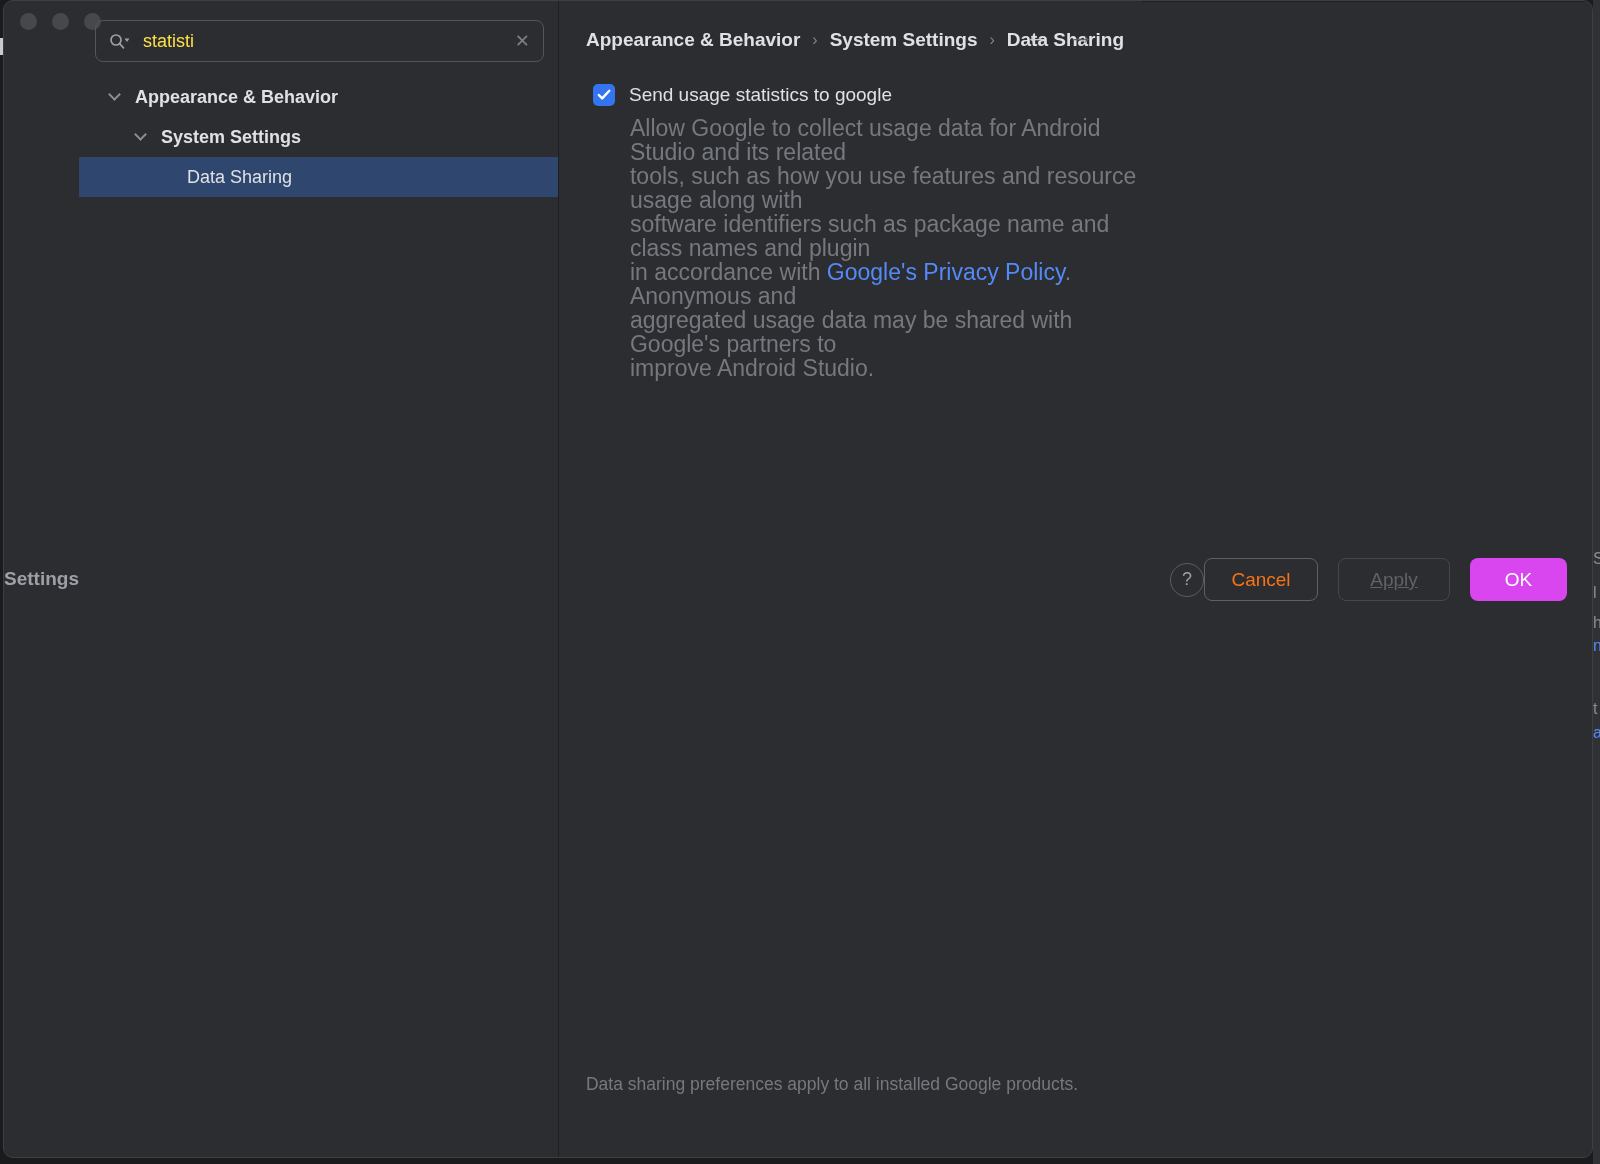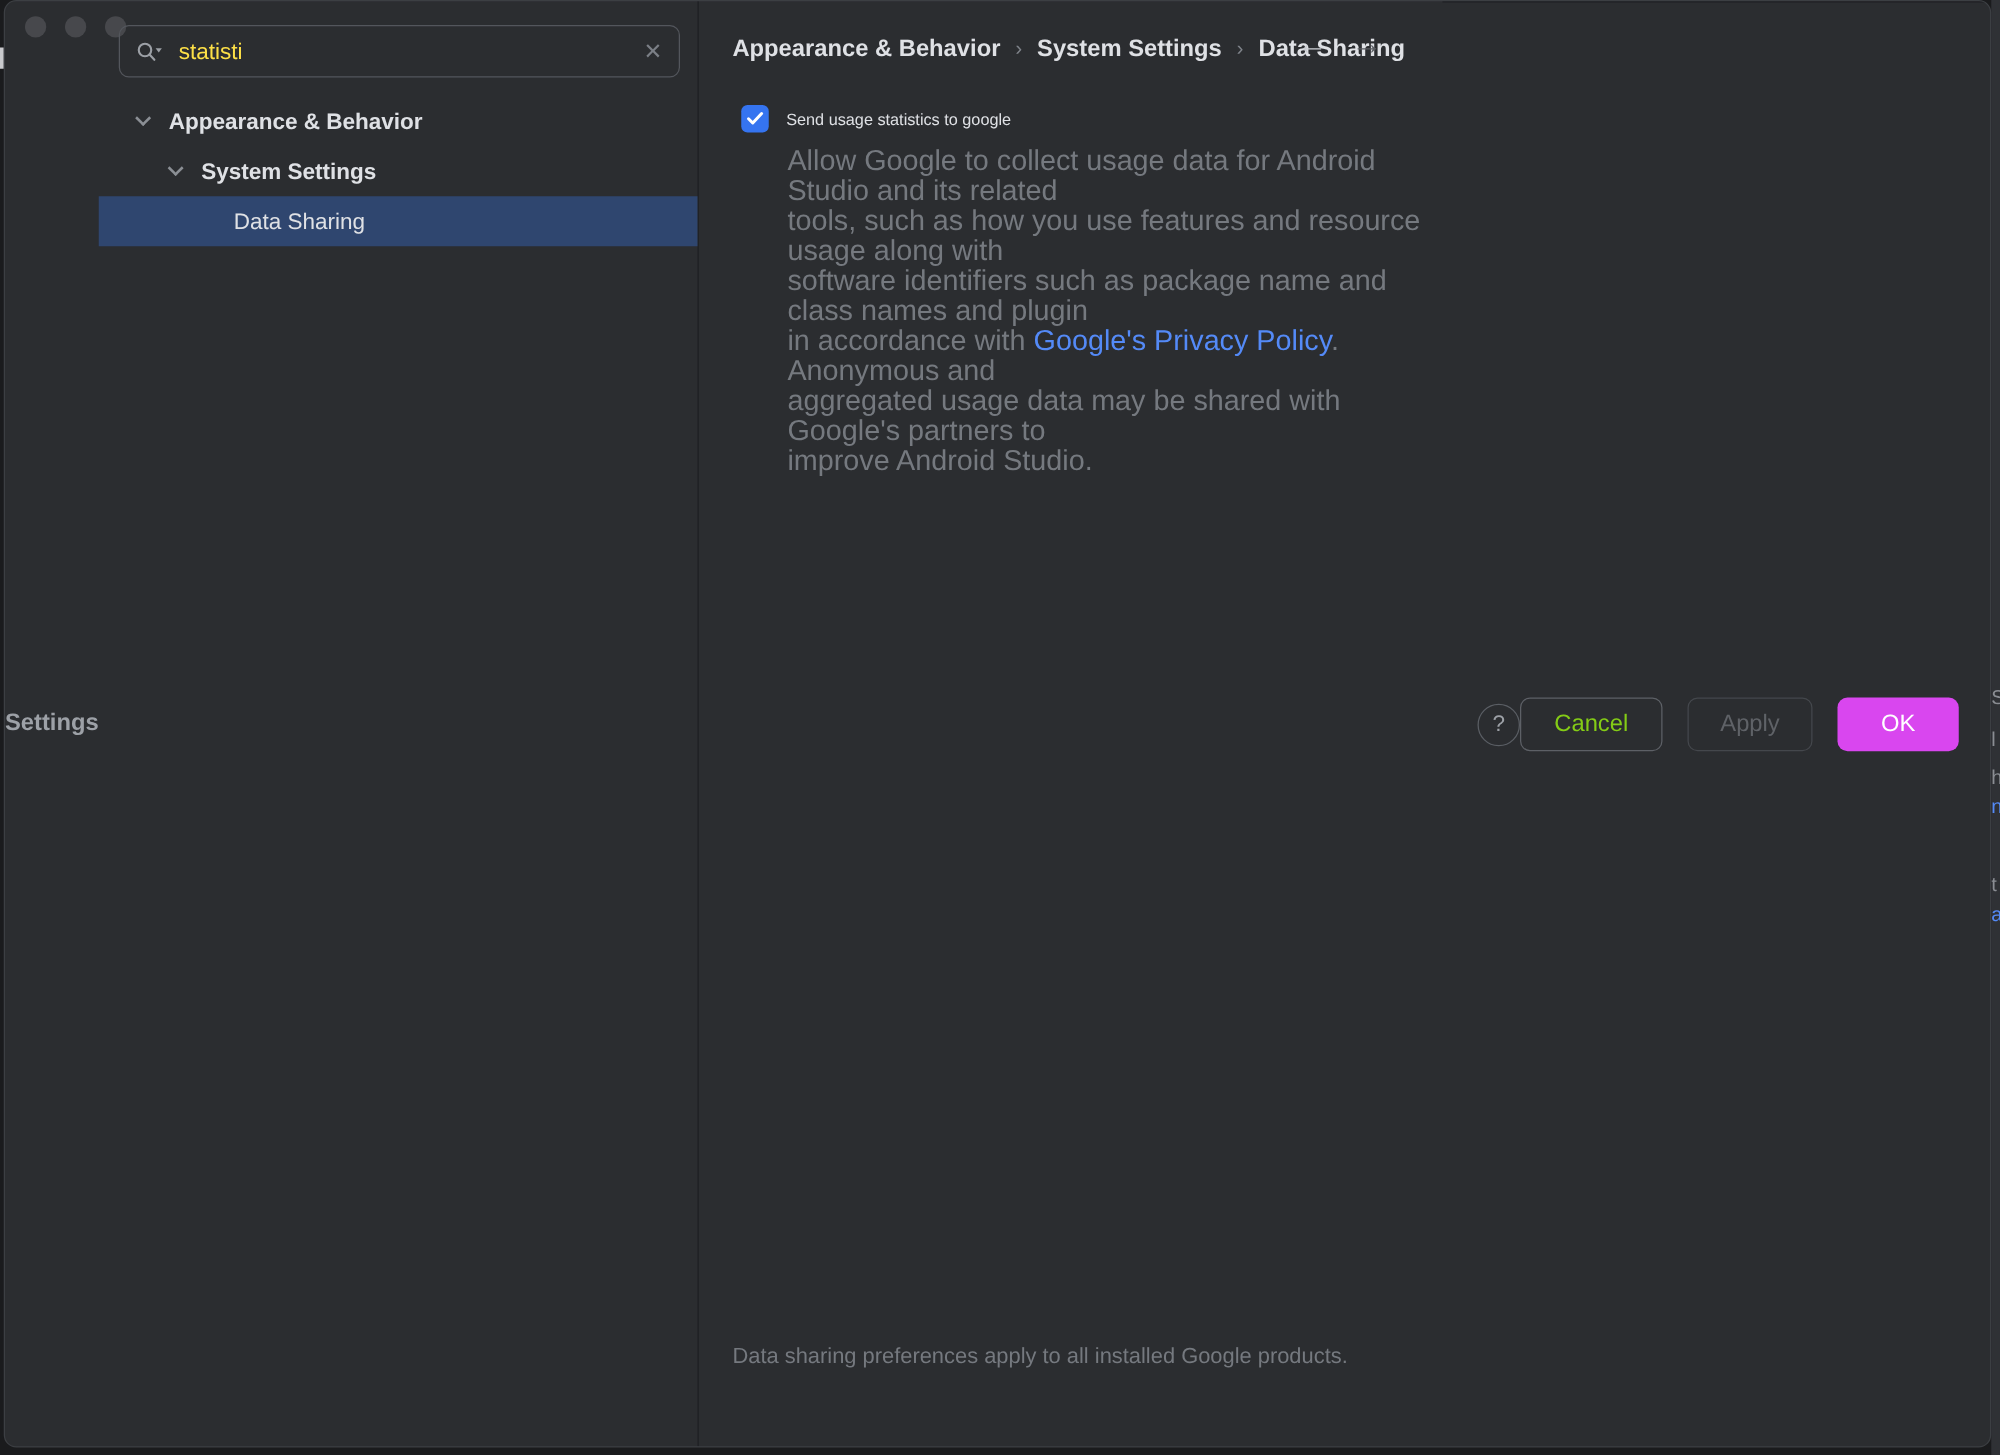--- a/index.html
+++ b/index.html
@@ -76,21 +76,21 @@
   .crumb-sep { color: #7f838a; font-weight: normal; font-size: 16px; margin: 0 12px; }
   .nav-arrows { position: absolute; top: 22px; right: 48px; display: flex; gap: 19px; font-size: 25px; line-height: 1; }
   .nav-back { color: #c9ccd1; }
   .nav-fwd { color: #5a5d62; }
 
   .option-row { margin: 33px 0 0 7px; display: flex; align-items: center; }
   .checkbox {
     width: 22px; height: 22px; border-radius: 5px; background: #3574f0;
     display: flex; align-items: center; justify-content: center; flex: 0 0 auto;
   }
-  .option-label { margin-left: 14px; font-size: 13px; color: #dfe1e5; }
+  .option-label { margin-left: 14px; font-size: 19px; color: #dfe1e5; }
 
   .description { margin: 10px 0 0 44px; font-size: 23px; line-height: 24px; color: #75797f; }
   .description .link { color: #548af7; }
 
   .footnote { margin-top: auto; padding-bottom: 0; margin-bottom: 62px; font-size: 17.5px; color: #75797f; }
 
   
   .footer {
     flex: 0 0 73px; border-top: 1px solid #1e1f22;
     display: flex; align-items: center;
@@ -101,22 +101,22 @@
     border: 1px solid #5a5e64; color: #9da1a7;
     display: flex; align-items: center; justify-content: center;
     font-size: 18px; background: transparent; font-family: inherit;
   }
   .btn-group { margin-left: auto; display: flex; gap: 20px; }
   .btn {
     height: 43px; border-radius: 8px; font-size: 19px; font-family: inherit;
     display: flex; align-items: center; justify-content: center;
     background: transparent; cursor: default;
   }
-  .btn-cancel { width: 114px; border: 1px solid #5d6066; color: #84cc16; }
-  .btn-apply  { width: 100px; border: 1px solid #44474c; color: #5f6267; }
+  .btn-cancel { width: 114px; border: 1px solid #5d6066; color: #f97316; }
+  .btn-apply  { width: 112px; border: 1px solid #44474c; color: #5f6267; text-decoration: underline; }
   .btn-ok     { width: 97px; border: none; background: #d946ef; color: #ffffff; }
 </style>
 </head>
 <body>
 
 <div class="edge-strip">
   <span class="edge-frag" style="top:550px">S</span>
   <span class="edge-frag" style="top:584px">l</span>
   <span class="edge-frag" style="top:614px">h</span>
   <span class="edge-frag frag-link" style="top:637px">n</span>

